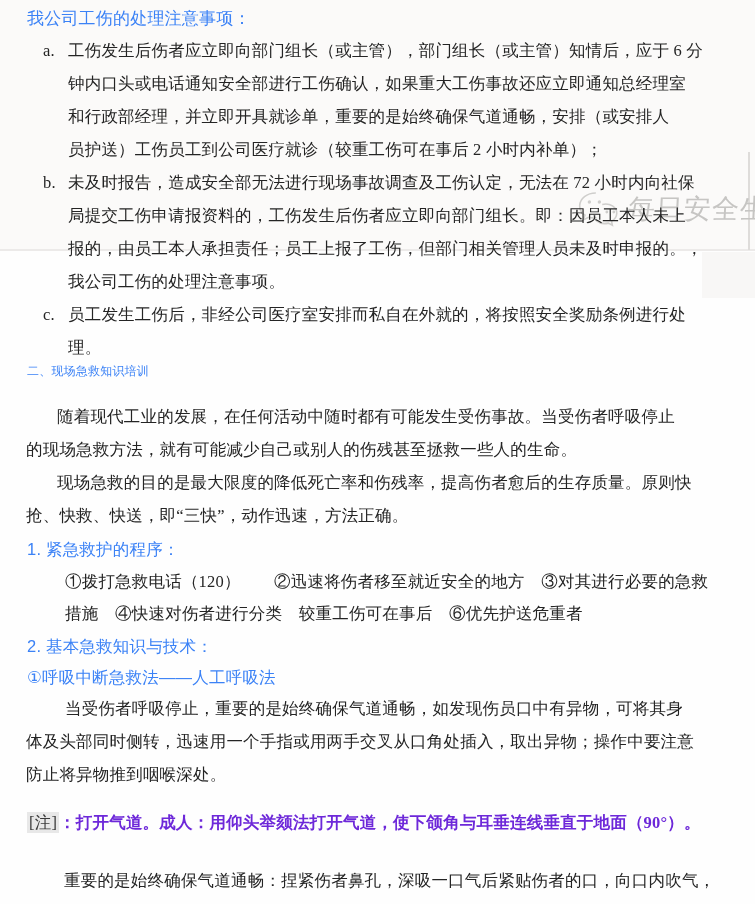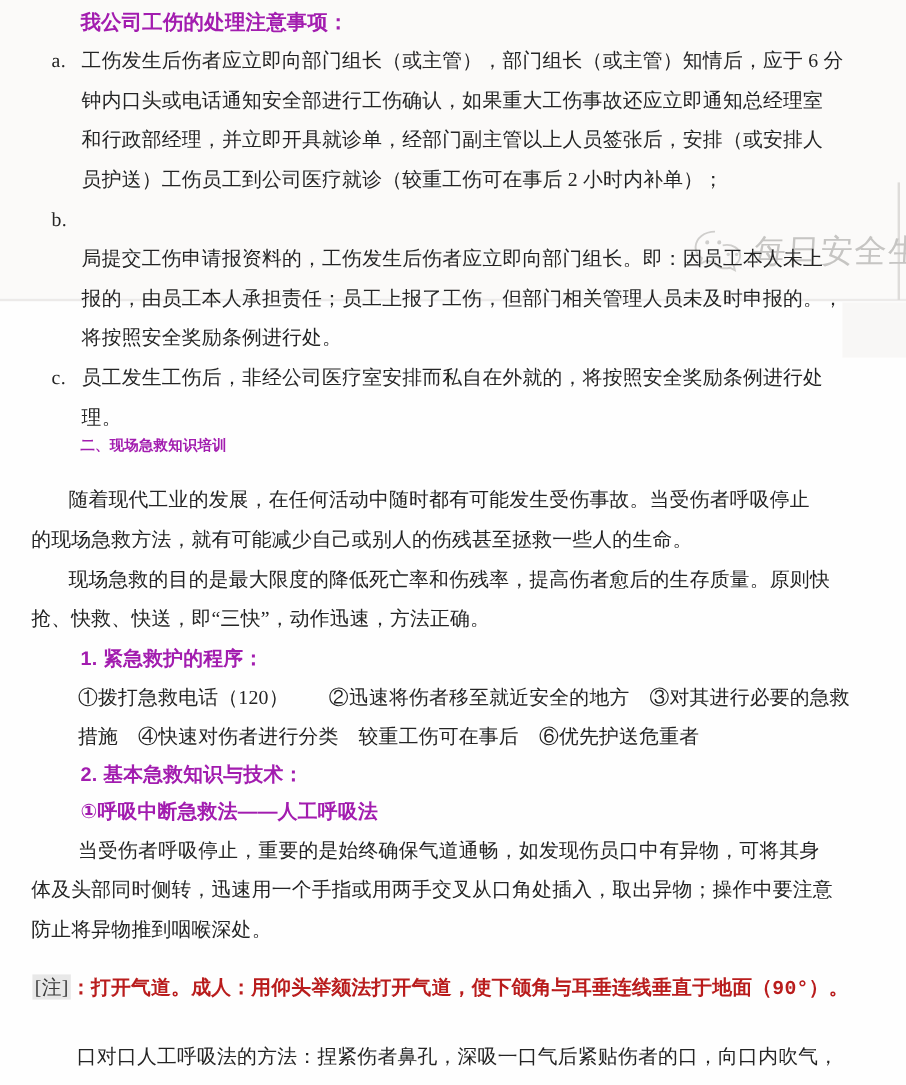--- a/index.html
+++ b/index.html
@@ -20,38 +20,37 @@
   .line {
     position:absolute;
     font-size:16.5px;
     line-height:22px;
     white-space:nowrap;
     letter-spacing:0.2px;
     z-index:3;
   }
   .bold-sans {
     font-family:"Liberation Sans","DejaVu Sans",sans-serif;
-    font-weight:700;
-    color:#a21caf;
-    margin-left:40px;
+    font-weight:400;
+    color:#3b82f6;
   }
   .h1 { font-size:17px; }
   .h2 { font-size:12px; }
   .marker { font-family:"Liberation Serif","DejaVu Serif",serif; }
 
   .note-tag {
     background:#e8e8e8;
     color:#3a3a3a;
     padding:1px 2px;
     font-family:"Liberation Serif","DejaVu Serif",serif;
   }
   .note-text {
-    font-family:Liberation Mono, monospace;
+    font-family:Liberation Serif, serif;
     font-weight:700;
-    color:#b91c1c;
+    color:#6d28d9;
   }
 
   .watermark {
     position:absolute;
     left:576px; top:188px;
     display:flex; align-items:center;
     z-index:2;
     transform:skewX(-3deg);
   }
   .watermark .wm-text {
@@ -85,27 +84,28 @@
       </svg>
     </span>
     <span class="wm-text">每日安全生产</span>
   </div>
 
   <div class="line bold-sans h1" style="top:8px;left:27px">我公司工伤的处理注意事项：</div>
 
   <div class="line marker" style="top:40px;left:43px">a.</div>
   <div class="line" style="top:40px;left:68px">工伤发生后伤者应立即向部门组长（或主管），部门组长（或主管）知情后，应于 6 分</div>
   <div class="line" style="top:73px;left:68px">钟内口头或电话通知安全部进行工伤确认，如果重大工伤事故还应立即通知总经理室</div>
-  <div class="line" style="top:106px;left:68px">和行政部经理，并立即开具就诊单，经部门副主管以上人员签张后，安排（或安排人</div>
+  <div class="line" style="top:106px;left:68px">和行政部经理，并立即开具就诊单，重要的是始终确保气道通畅，安排（或安排人</div>
   <div class="line" style="top:139px;left:68px">员护送）工伤员工到公司医疗就诊（较重工伤可在事后 2 小时内补单）；</div>
 
   <div class="line marker" style="top:172px;left:43px">b.</div>
+  <div class="line" style="top:172px;left:68px">未及时报告，造成安全部无法进行现场事故调查及工伤认定，无法在 72 小时内向社保</div>
   <div class="line" style="top:205px;left:68px">局提交工伤申请报资料的，工伤发生后伤者应立即向部门组长。即：因员工本人未上</div>
   <div class="line" style="top:238px;left:68px">报的，由员工本人承担责任；员工上报了工伤，但部门相关管理人员未及时申报的。，</div>
-  <div class="line" style="top:271px;left:68px">将按照安全奖励条例进行处。</div>
+  <div class="line" style="top:271px;left:68px">我公司工伤的处理注意事项。</div>
 
   <div class="line marker" style="top:304px;left:43px">c.</div>
   <div class="line" style="top:304px;left:68px">员工发生工伤后，非经公司医疗室安排而私自在外就的，将按照安全奖励条例进行处</div>
   <div class="line" style="top:337px;left:68px">理。</div>
 
   <div class="line bold-sans h2" style="top:360px;left:27px">二、现场急救知识培训</div>
 
   <div class="line" style="top:406px;left:57px">随着现代工业的发展，在任何活动中随时都有可能发生受伤事故。当受伤者呼吸停止</div>
   <div class="line" style="top:472px;left:57px">现场急救的目的是最大限度的降低死亡率和伤残率，提高伤者愈后的生存质量。原则快</div>
 
@@ -120,15 +120,15 @@
   <div class="line" style="top:698px;left:65px">当受伤者呼吸停止，重要的是始终确保气道通畅，如发现伤员口中有异物，可将其身</div>
 
   <div class="line bold-sans" style="top:666px;left:27px">①呼吸中断急救法——人工呼吸法</div>
   <div class="line" style="top:764px;left:26px">防止将异物推到咽喉深处。</div>
   <div class="line" style="top:731px;left:26px">体及头部同时侧转，迅速用一个手指或用两手交叉从口角处插入，取出异物；操作中要注意</div>
 
   <div class="line" style="top:812px;left:27px">
     <span class="note-tag">[注]</span><span class="note-text">：打开气道。成人：用仰头举颏法打开气道，使下颌角与耳垂连线垂直于地面（90°）。</span>
   </div>
 
-  <div class="line" style="top:870px;left:64px">口对口人工呼吸法的方法：捏紧伤者鼻孔，深吸一口气后紧贴伤者的口，向口内吹气，</div>
+  <div class="line" style="top:870px;left:64px">重要的是始终确保气道通畅：捏紧伤者鼻孔，深吸一口气后紧贴伤者的口，向口内吹气，</div>
 
 </div>
 
 </body></html>

